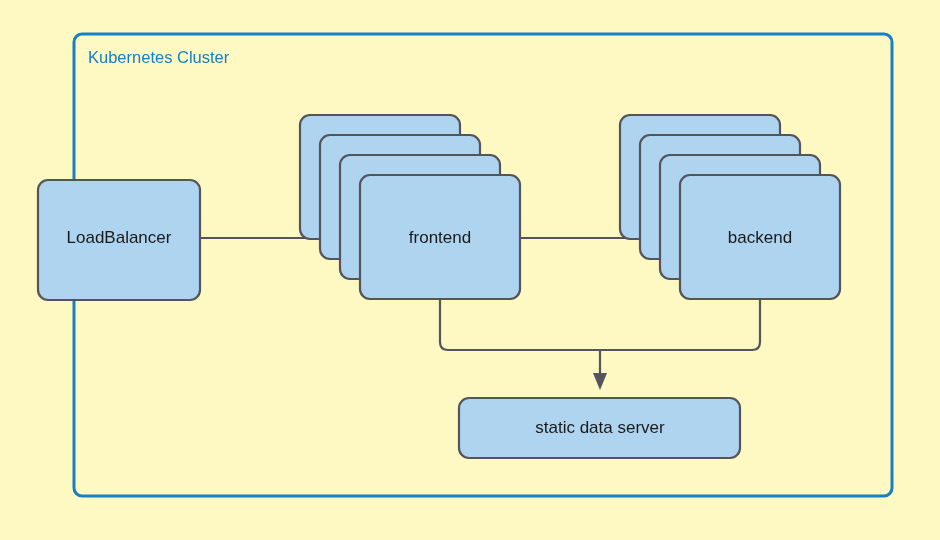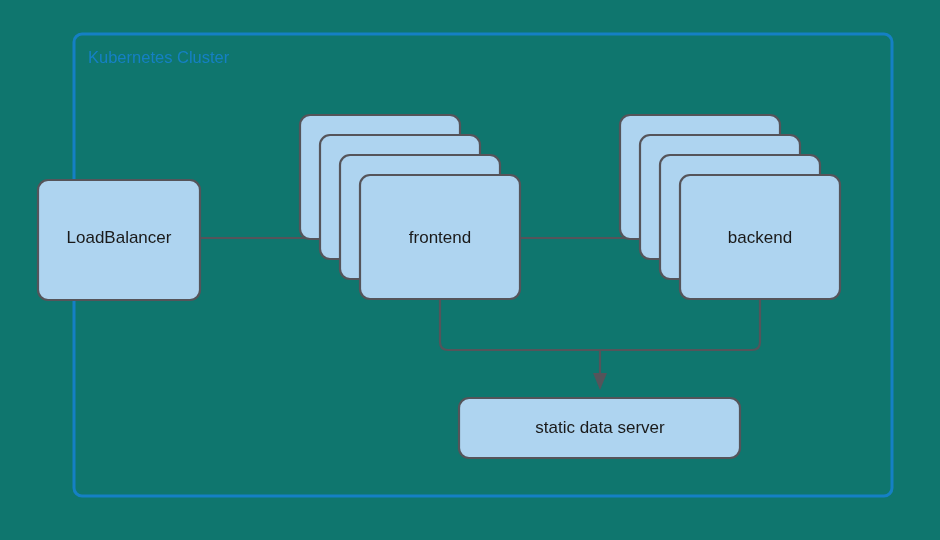--- a/index.html
+++ b/index.html
@@ -10,21 +10,21 @@
   body {
     width: 940px;
     height: 540px;
     font-family: "Liberation Sans", sans-serif;
     overflow: hidden;
   }
   #diagram-root {
     position: relative;
     width: 940px;
     height: 540px;
-    background: #0f766e;
+    background: #fef9c3;
   }
   svg.diagram-canvas {
     display: block;
     width: 940px;
     height: 540px;
   }
   .node-shape {
     fill: #AED4F0;
     stroke: #55545A;
     stroke-width: 2.2;

